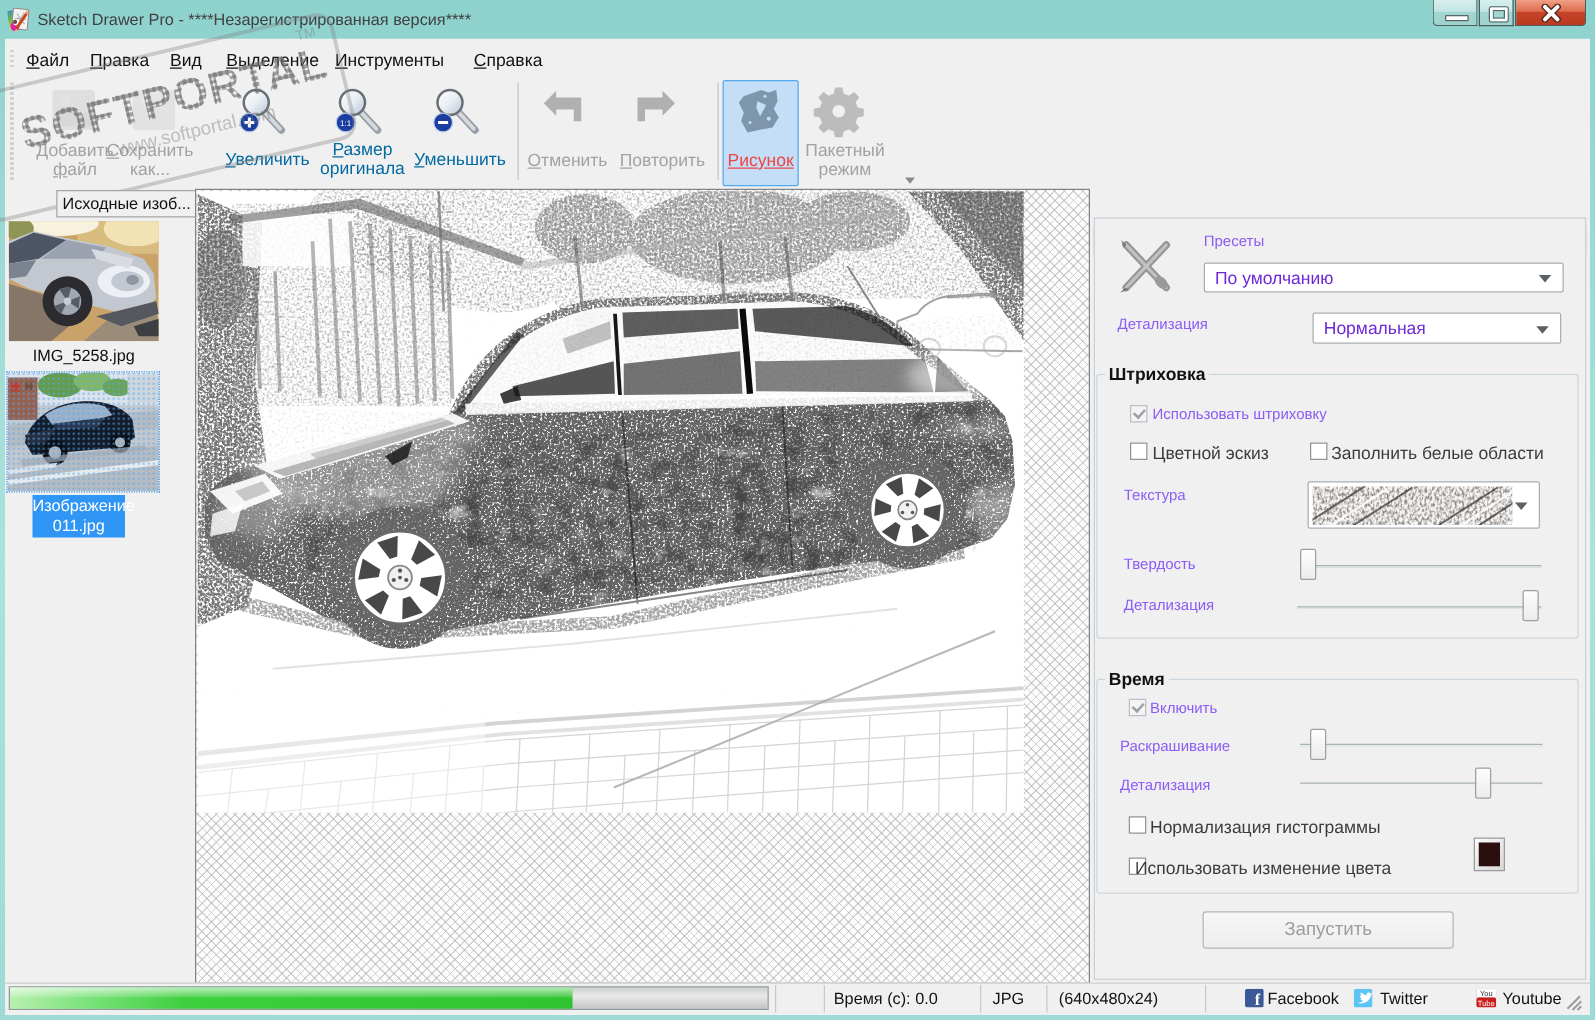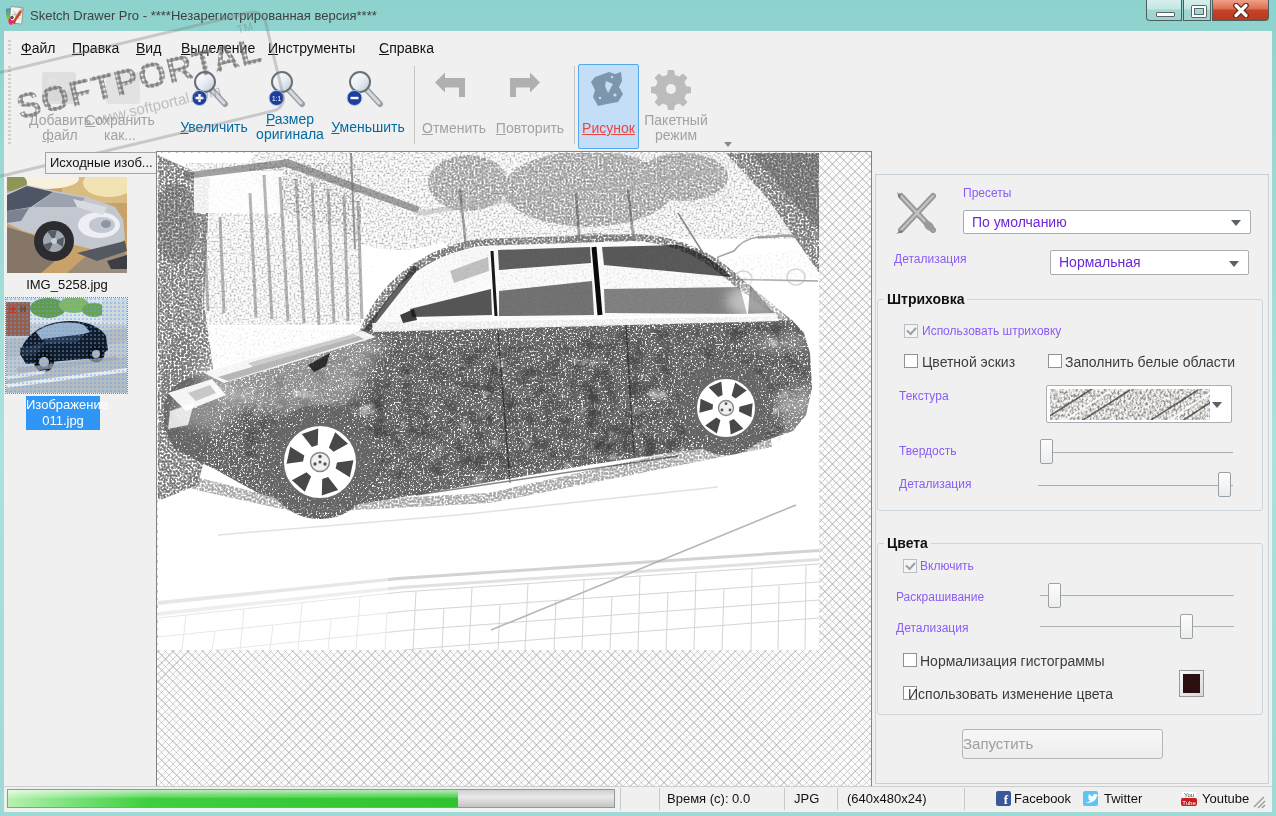--- a/index.html
+++ b/index.html
@@ -44,21 +44,21 @@
 .blbl{position:absolute;font-size:14px;color:#3c3c3c;white-space:nowrap;}
 .combo{position:absolute;background:#fff;border:1px solid #a8aeb4;border-radius:2px;box-sizing:border-box;font-size:14px;color:#6d28d9;}
 .combo .ar{position:absolute;right:9px;top:50%;margin-top:-2px;width:0;height:0;border:5px solid transparent;border-top:6px solid #5a6268;}
 .grp{position:absolute;border:1px solid #ccd5dc;border-radius:3px;box-sizing:border-box;}
 .gt{position:absolute;font-size:14px;font-weight:bold;color:#111;background:#f0f0f0;padding:0 3px;white-space:nowrap;}
 .cb{position:absolute;width:14px;height:14px;box-sizing:border-box;background:#fff;border:1px solid #8d9399;}
 .cbd{background:#f4f4f4;border:1px solid #b9bfc4;}
 .cb .chk{position:absolute;left:2px;top:2px;width:7px;height:4px;border-left:2px solid #9aa0a6;border-bottom:2px solid #9aa0a6;transform:rotate(-48deg);}
 .track{position:absolute;height:1px;background:#a9b2b2;border-bottom:1px solid #e8efef;}
 .thumb{position:absolute;width:13px;height:25px;background:linear-gradient(180deg,#fdfdfd,#ececec);border:1px solid #9aa0a4;border-radius:2px;box-sizing:border-box;}
-#runbtn{position:absolute;left:962px;top:729px;width:201px;height:30px;border:1px solid #b5b5b5;border-radius:3px;box-sizing:border-box;background:linear-gradient(180deg,#f7f7f7,#ededed);color:#9e9e9e;font-size:15px;text-align:left;line-height:28px;}
+#runbtn{position:absolute;left:962px;top:729px;width:201px;height:30px;border:1px solid #b5b5b5;border-radius:3px;box-sizing:border-box;background:linear-gradient(180deg,#f7f7f7,#ededed);color:#9e9e9e;font-size:15px;text-align:center;line-height:28px;}
 
 #status{position:absolute;left:4px;top:786px;width:1268px;height:25px;background:#f0f0f0;border-top:1px solid #cdcdcd;}
 .scell{position:absolute;top:1px;height:22px;border-left:1px solid #c8c8c8;}
 .stext{position:absolute;font-size:13px;color:#111;top:4px;white-space:nowrap;}
 #pbar{position:absolute;left:3px;top:2px;width:608px;height:19px;border:1px solid #8e9a9a;box-sizing:border-box;background:linear-gradient(180deg,#cfcfcf,#e9e9e9 40%,#c4c4c4);}
 #pfill{position:absolute;left:0;top:0;width:450px;height:17px;background:linear-gradient(90deg,#b8f0b0 0,#7ce37c 60px,#3ecf3e 140px,#2fc42f 100%);}
 #pfill:after{content:"";position:absolute;left:0;top:0;width:100%;height:8px;background:linear-gradient(180deg,rgba(255,255,255,0.65),rgba(255,255,255,0.12));}
 </style></head>
 <body>
 <div id="clientbg"></div>
@@ -573,21 +573,21 @@
  </svg>
 </div>
 <div class="glbl" style="left:899px;top:444px">Твердость</div>
 <div class="track" style="left:1041px;top:452px;width:192px"></div>
 <div class="thumb" style="left:1040px;top:439px"></div>
 <div class="glbl" style="left:899px;top:477px">Детализация</div>
 <div class="track" style="left:1038px;top:485px;width:195px"></div>
 <div class="thumb" style="left:1218px;top:472px"></div>
 
 <div class="grp" style="left:877px;top:543px;width:386px;height:172px"></div>
-<div class="gt" style="left:884px;top:535px">Цвета</div>
+<div class="gt" style="left:884px;top:535px">Время</div>
 <div class="cb cbd" style="left:903px;top:559px">
     <span class="chk"></span>
   </div>
 <div class="glbl" style="left:920px;top:559px">Включить</div>
 <div class="glbl" style="left:896px;top:590px">Раскрашивание</div>
 <div class="track" style="left:1040px;top:595px;width:194px"></div>
 <div class="thumb" style="left:1048px;top:583px"></div>
 <div class="glbl" style="left:896px;top:621px">Детализация</div>
 <div class="track" style="left:1040px;top:626px;width:194px"></div>
 <div class="thumb" style="left:1180px;top:614px"></div>

